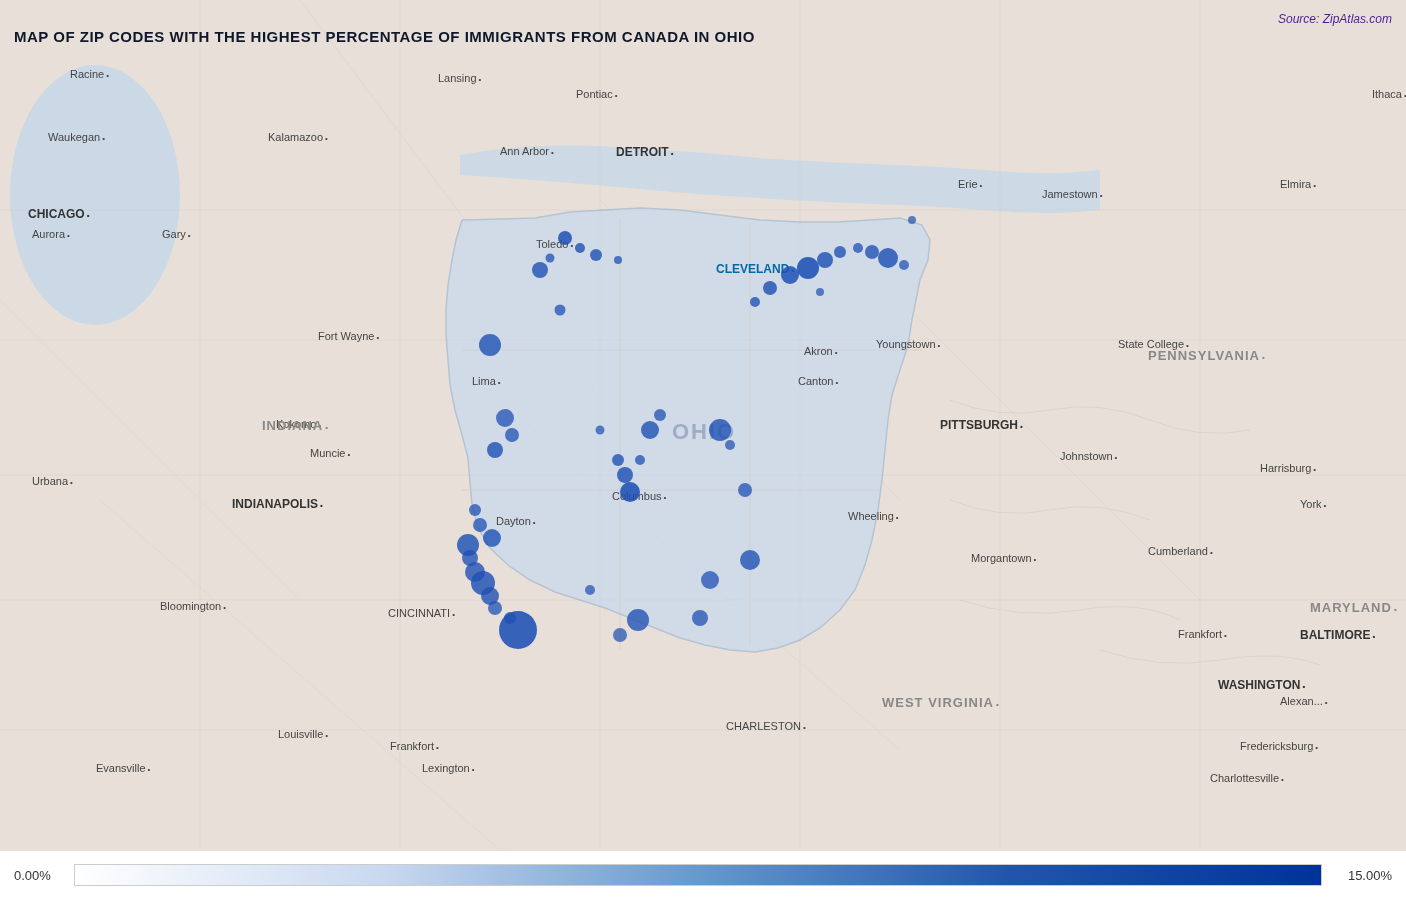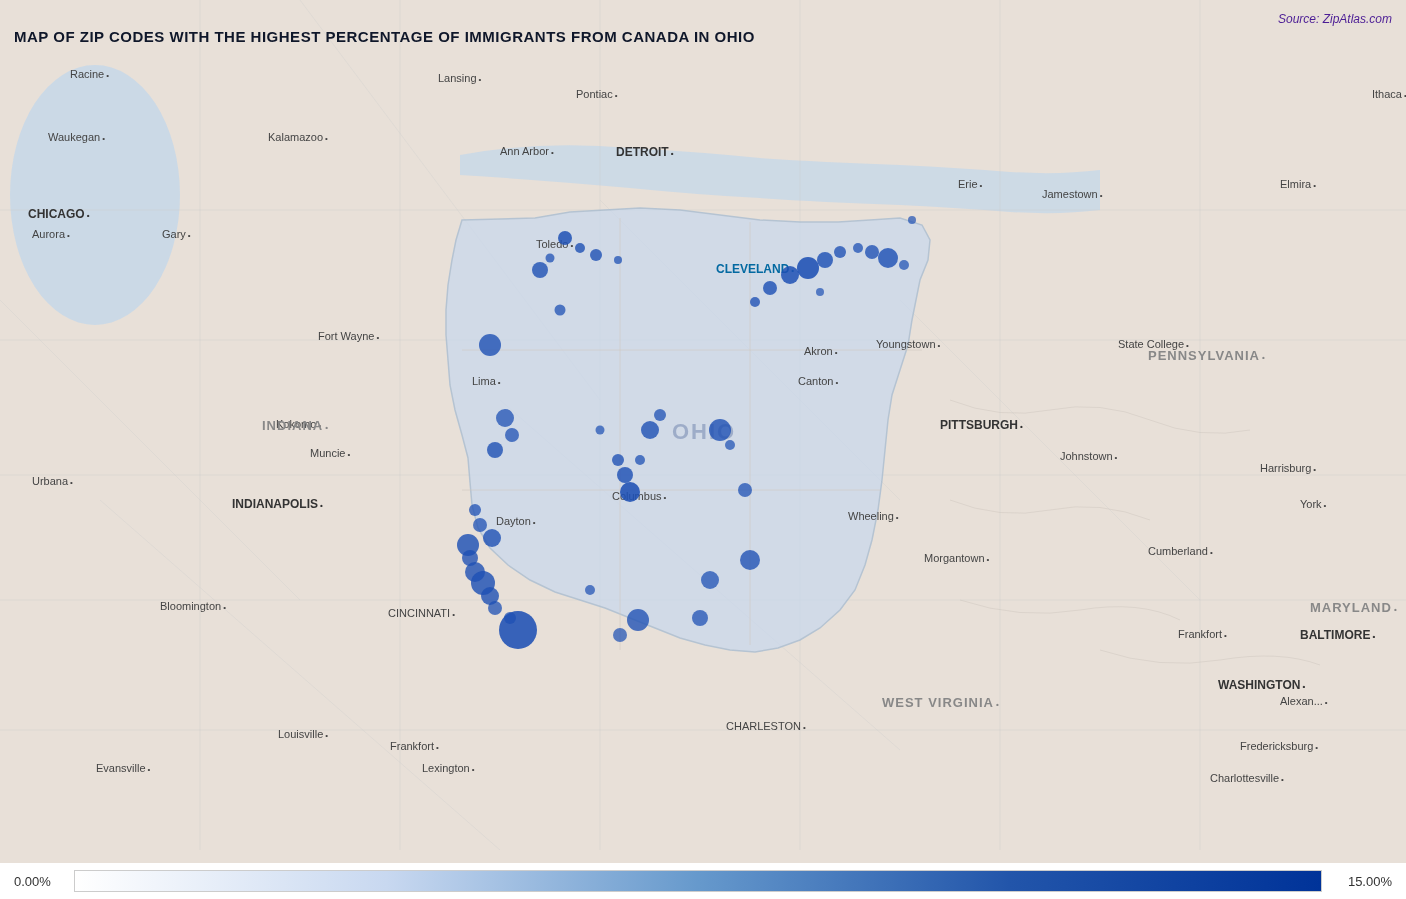--- a/index.html
+++ b/index.html
@@ -49,21 +49,21 @@
       width: 1406px;
       height: 850px;
     }
 
     
     #legend {
       position: absolute;
       bottom: 0;
       left: 0;
       width: 1406px;
-      height: 36px;
+      height: 48px;
       background: white;
       display: flex;
       align-items: center;
       padding: 8px 14px;
     }
 
     #legend-bar {
       flex: 1;
       height: 22px;
       background: linear-gradient(to right, #ffffff, #c8d8f0, #6699cc, #2255aa, #003399);
@@ -198,21 +198,21 @@
       <div class="city-label" style="left: 438px; top: 72px;">Lansing</div>
       <div class="city-label" style="left: 576px; top: 88px;">Pontiac</div>
       <div class="city-label" style="left: 616px; top: 145px; font-weight: bold; font-size: 12px; color: rgb(51, 51, 51);">DETROIT</div>
       <div class="city-label" style="left: 536px; top: 238px;">Toledo</div>
       <div class="city-label" style="left: 716px; top: 262px; font-weight: bold; font-size: 12px; color: #0369a1;">CLEVELAND</div>
       <div class="city-label" style="left: 804px; top: 345px;">Akron</div>
       <div class="city-label" style="left: 798px; top: 375px;">Canton</div>
       <div class="city-label" style="left: 876px; top: 338px;">Youngstown</div>
       <div class="city-label" style="left: 612px; top: 490px;">Columbus</div>
       <div class="city-label" style="left: 848px; top: 510px;">Wheeling</div>
-      <div class="city-label" style="left: 924px; top: 552px;">Morgantown</div>
+      <div class="city-label" style="left: 971px; top: 552px;">Morgantown</div>
       <div class="city-label" style="left: 726px; top: 720px;">CHARLESTON</div>
       <div class="city-label" style="left: 958px; top: 178px;">Erie</div>
       <div class="city-label" style="left: 1042px; top: 188px;">Jamestown</div>
       <div class="city-label" style="left: 1280px; top: 178px;">Elmira</div>
       <div class="city-label" style="left: 1372px; top: 88px;">Ithaca</div>
       <div class="city-label" style="left: 940px; top: 418px; font-weight: bold; font-size: 12px; color: rgb(51, 51, 51);">PITTSBURGH</div>
       <div class="city-label" style="left: 1060px; top: 450px;">Johnstown</div>
       <div class="city-label" style="left: 1118px; top: 338px;">State College</div>
       <div class="city-label" style="left: 1260px; top: 462px;">Harrisburg</div>
       <div class="city-label" style="left: 1300px; top: 498px;">York</div>

